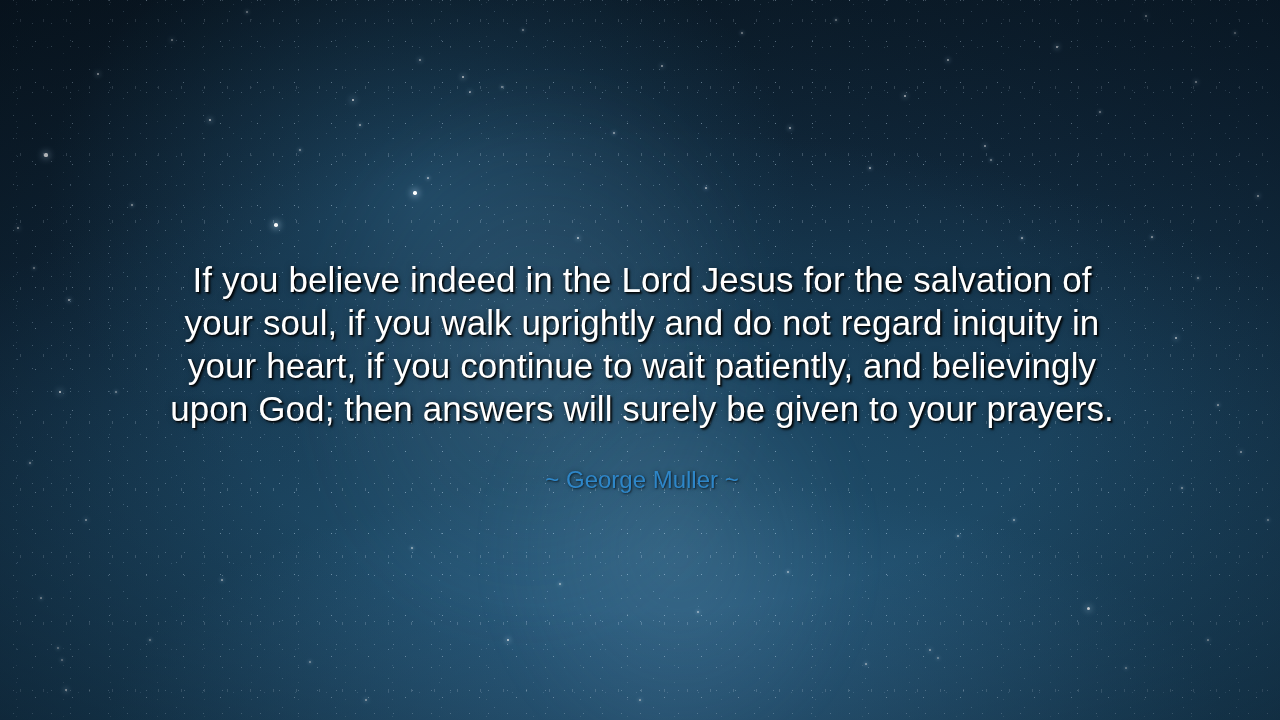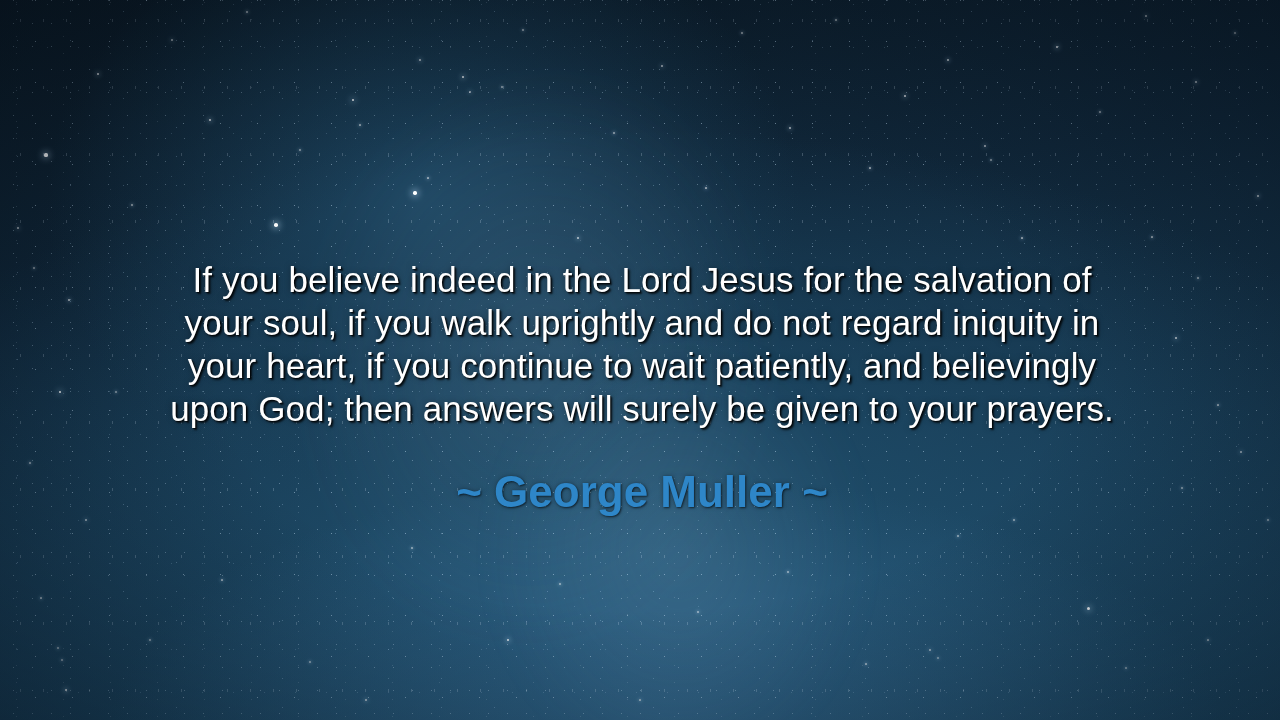--- a/index.html
+++ b/index.html
@@ -109,26 +109,26 @@
     font-weight: 400;
     letter-spacing: 0.1px;
     text-shadow:
       2px 2px 2px rgba(0,0,0,0.75),
       1px 1px 0px rgba(0,0,0,0.55),
       0 0 6px rgba(0,0,0,0.35);
     white-space: pre-line;
   }
 
   .attribution {
-    margin: 12px;
+    margin: 0;
     padding-top: 31px;
     color: #2e86c8;
-    font-size: 44px;
+    font-size: 24px;
     line-height: 38px;
-    font-weight: 700;
+    font-weight: 400;
     text-shadow:
       1px 1px 2px rgba(0,0,0,0.55),
       0 0 5px rgba(0,0,0,0.30);
   }
 </style>
 </head>
 <body>
 
 <div id="stage">
 

